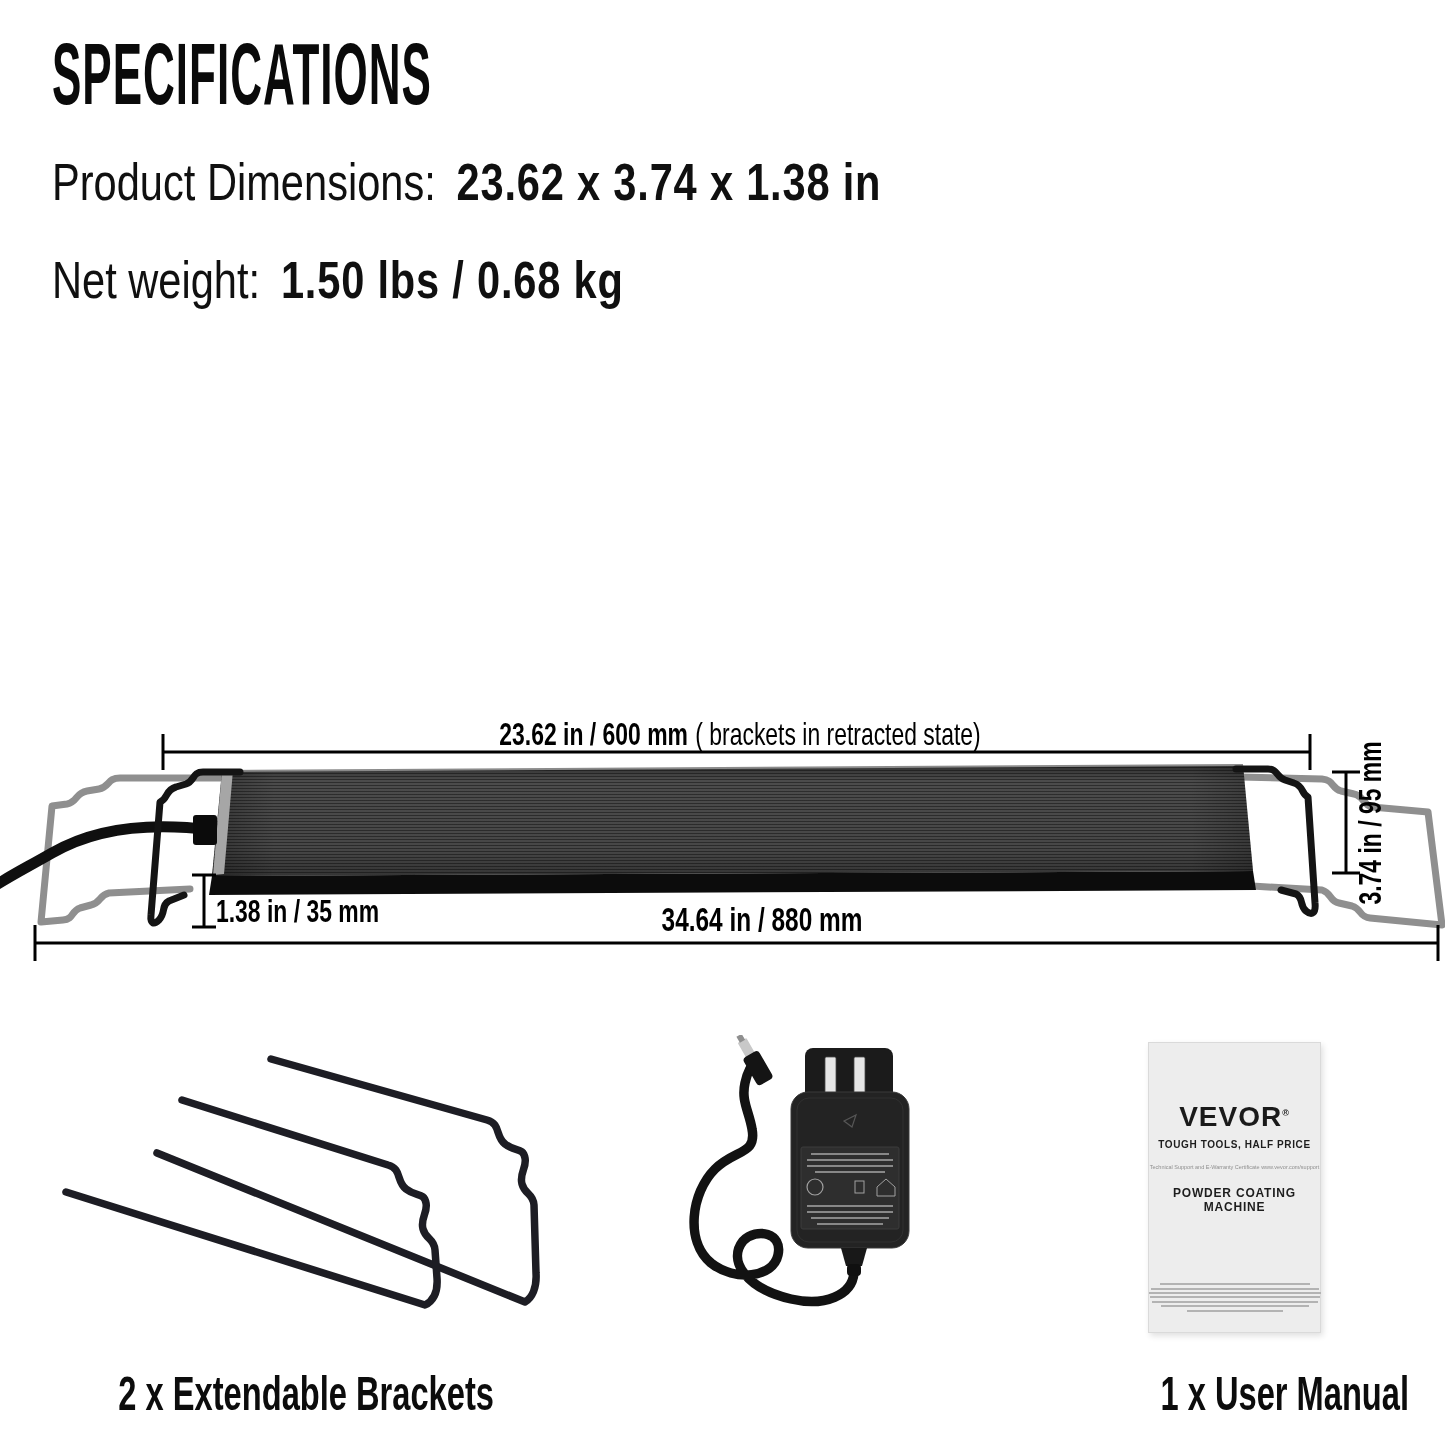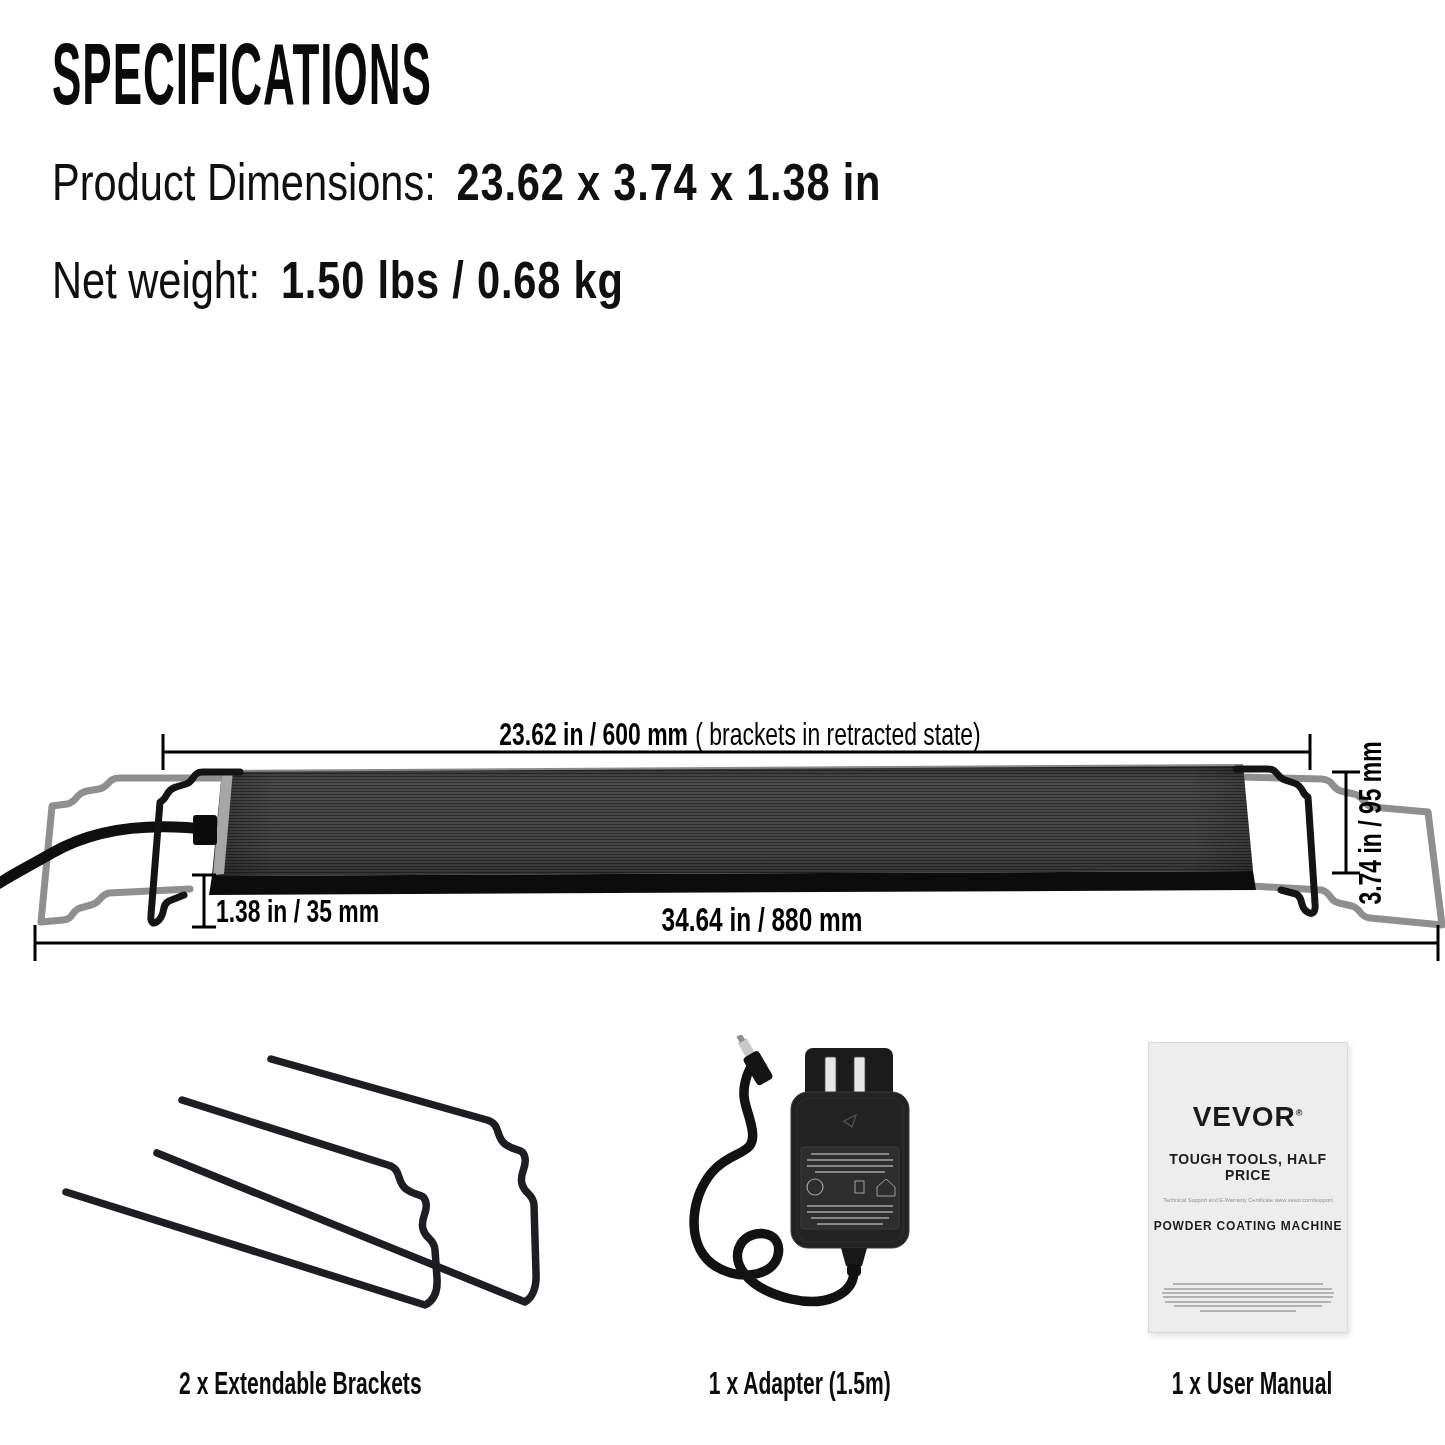--- a/index.html
+++ b/index.html
@@ -14,30 +14,30 @@
   .spec-line{height:98px;display:flex;align-items:center;white-space:nowrap;}
   .cond-line{display:inline-block;transform:scaleX(0.8);transform-origin:left center;
              font-size:52px;color:#101010;}
   .lbl{font-weight:400;}
   .val{font-weight:bold;margin-left:0.5em;letter-spacing:1px;}
   
   .diagram{position:absolute;left:0;top:675px;}
   .diagram text{font-family:"Liberation Sans",sans-serif;fill:#000;}
   
   .pkg-svg{position:absolute;}
-  .caption{position:absolute;top:1366px;text-align:center;font-size:31px;font-weight:bold;
+  .caption{position:absolute;top:1366px;text-align:center;font-size:48px;font-weight:bold;
            white-space:nowrap;color:#0c0c0c;}
   .cond-c{display:inline-block;transform:scaleX(0.68);transform-origin:center center;}
   
-  .manual-page{position:absolute;left:1148px;top:1042px;width:200px;height:291px;
+  .manual-page{position:absolute;left:1148px;top:1042px;width:173px;height:291px;
                background:#ededed;border:1px solid #dadada;box-sizing:border-box;
                box-shadow:2px 3px 6px rgba(0,0,0,0.12);text-align:center;color:#1d1d1d;}
   .brand{margin-top:60px;font-size:28px;font-weight:bold;letter-spacing:1px;line-height:1;color:#1a1a1a;}
   .brand sup{font-size:9px;}
-  .slogan{font-size:14px;font-weight:bold;letter-spacing:0.6px;margin-top:20px;}
+  .slogan{font-size:10px;font-weight:bold;letter-spacing:0.6px;margin-top:8px;}
   .support{font-size:5.5px;color:#8f8f8f;margin-top:14px;}
   .manual-title{font-size:12px;font-weight:bold;letter-spacing:0.8px;margin-top:16px;}
   .fineprint{position:absolute;left:0;right:0;bottom:18px;}
   .fp{height:2px;background:#b3b3b3;margin:2.4px auto;}
 </style>
 </head>
 <body>
 
 <div class="canvas">
 
@@ -200,20 +200,17 @@
       <div class="fp" style="width:170px"></div>
       <div class="fp" style="width:166px"></div>
       <div class="fp" style="width:148px"></div>
       <div class="fp" style="width:96px"></div>
     </div>
   </div>
 
   <div class="caption" style="left:30px;width:540px;">
     <span class="cond-c">2 x Extendable Brackets</span>
   </div>
-  <div class="caption" style="left:645px;width:310px;">
-    <span class="cond-c">1 x Adapter (1.5m)</span>
-  </div>
   <div class="caption" style="left:1102px;width:300px;">
     <span class="cond-c">1 x User Manual</span>
   </div>
 
 </div>
 
 </body></html>

